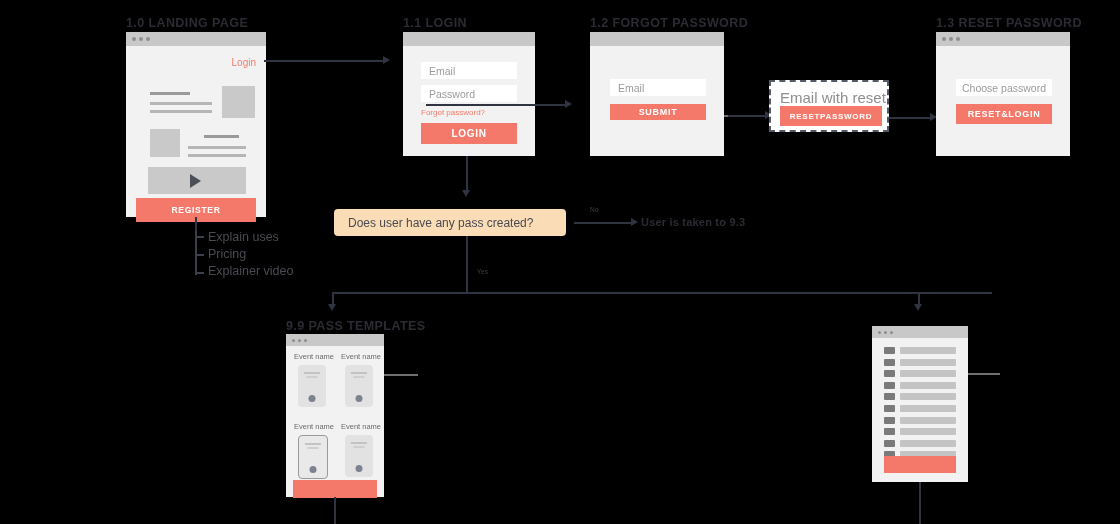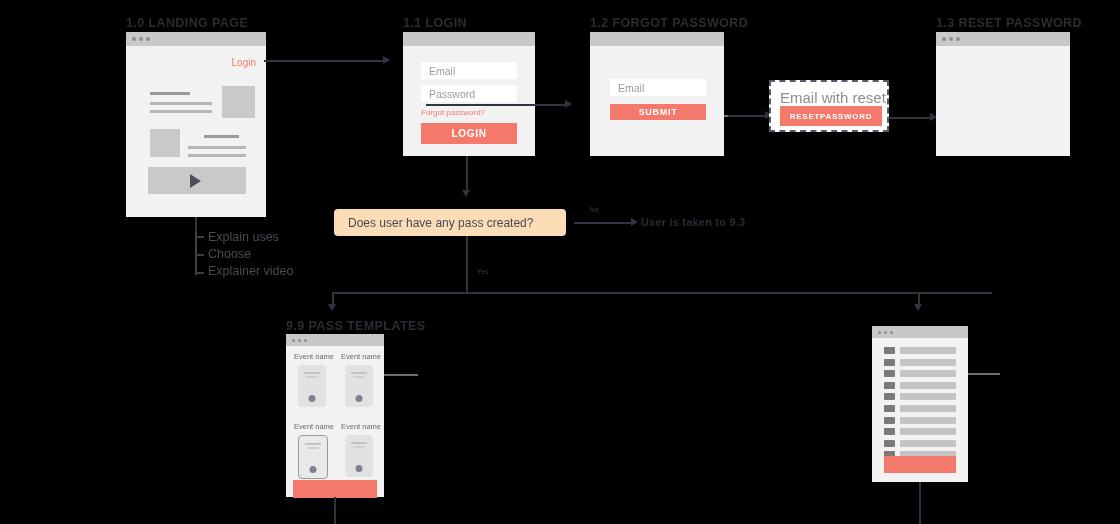--- a/index.html
+++ b/index.html
@@ -97,30 +97,31 @@
       <div class="blk" style="left:96px;top:40px;width:33px;height:32px;"></div>
 
       <div class="blk" style="left:24px;top:83px;width:30px;height:28px;"></div>
       <div class="ln" style="left:78px;top:89px;width:35px;"></div>
       <div class="ln light" style="left:62px;top:100px;width:58px;"></div>
       <div class="ln light" style="left:62px;top:108px;width:58px;"></div>
 
       <div class="blk" style="left:22px;top:121px;width:98px;height:27px;"></div>
       <div class="play" style="left:64px;top:128px;"></div>
 
+      <div class="btn" style="left:10px;top:152px;width:120px;height:24px;">REGISTER</div>
     </div>
   </div>
 
   <div class="vline" style="left:159px;top:217px;height:18px;"></div>
   <div class="bracket" style="left:159px;top:231px;height:44px;"></div>
   <div class="brk-tick" style="left:159px;top:236px;"></div>
   <div class="brk-tick" style="left:159px;top:254px;"></div>
   <div class="brk-tick" style="left:159px;top:272px;"></div>
   <div class="brk-item" style="left:172px;top:230px;">Explain uses</div>
-  <div class="brk-item" style="left:172px;top:247px;">Choose</div>
+  <div class="brk-item" style="left:172px;top:247px;">Pricing</div>
   <div class="brk-item" style="left:172px;top:264px;">Explainer video</div>
 
   <div class="hline" style="left:228px;top:60px;width:120px;"></div>
   <div class="arw-r" style="left:347px;top:56px;"></div>
 
   <div class="sec-title" style="left:367px;top:16px;">1.1 LOGIN</div>
 
   <div class="win" style="left:367px;top:32px;width:132px;height:124px;">
     <div class="bar"></div>
     <div class="body" style="height:110px;">
@@ -160,20 +161,24 @@
   <div class="arw-r" style="left:894px;top:113px;"></div>
 
   <div class="sec-title" style="left:900px;top:16px;">1.3 RESET PASSWORD</div>
 
   <div class="win" style="left:900px;top:32px;width:134px;height:124px;">
     <div class="bar">
       <span class="dot"></span>
       <span class="dot"></span>
       <span class="dot"></span>
     </div>
+    <div class="body" style="height:110px;">
+      <div class="field" style="left:20px;top:33px;width:96px;height:17px;justify-content:center;padding-left:0;">Choose password</div>
+      <div class="btn" style="left:20px;top:58px;width:96px;height:20px;font-size:9px;">RESET&amp;LOGIN</div>
+    </div>
   </div>
 
   <div class="decision" style="left:298px;top:209px;width:232px;height:27px;">Does user have any pass created?</div>
 
   <div class="hline" style="left:538px;top:222px;width:58px;"></div>
   <div class="arw-r" style="left:595px;top:218px;"></div>
   <div class="edge-lbl" style="left:554px;top:206px;">No</div>
   <div class="note-bold" style="left:605px;top:216px;">User is taken to 9.3</div>
 
   <div class="vline" style="left:430px;top:236px;height:57px;"></div>

